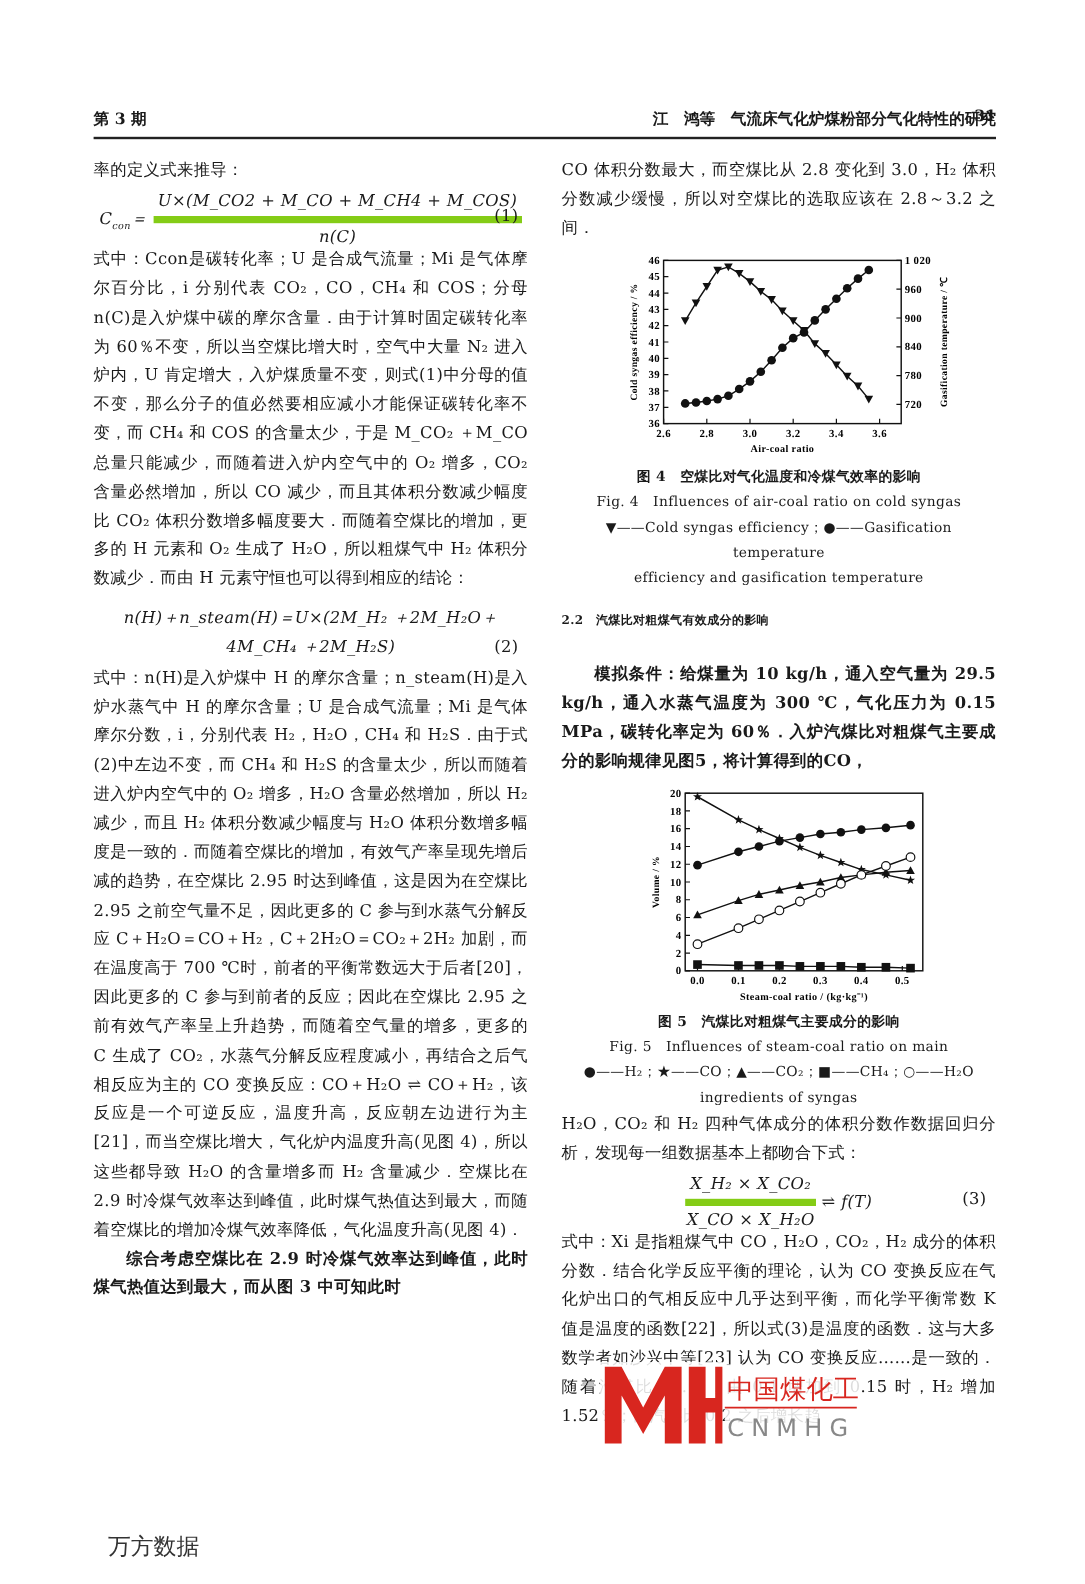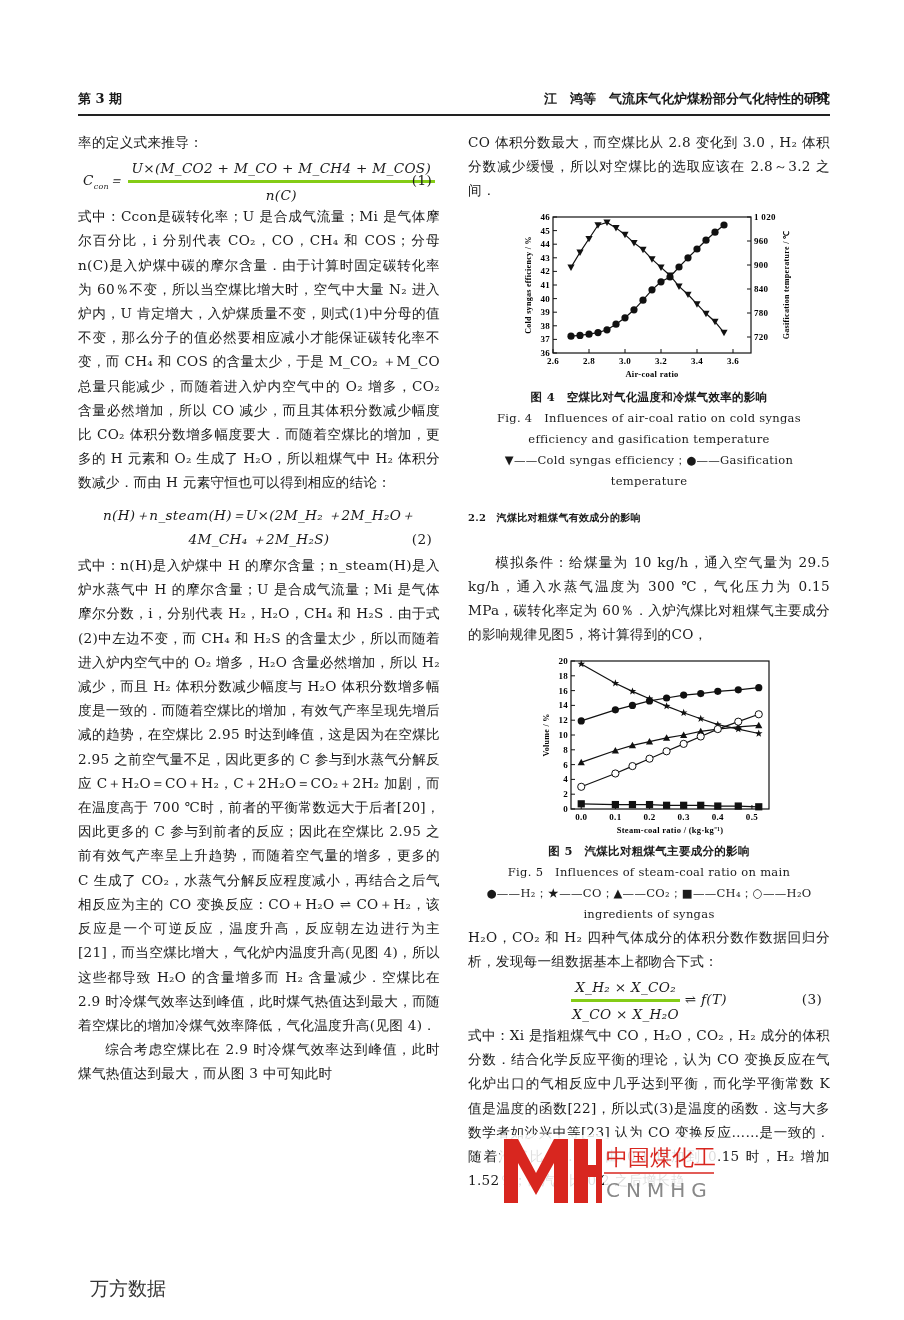--- a/index.html
+++ b/index.html
@@ -9,25 +9,25 @@
             font-size:13px; font-weight:bold; }
   .header .issue { position:absolute; left:0; top:0; }
   .header .title { position:absolute; left:0; right:0; top:0; text-align:right; }
   .header .page { position:absolute; right:0; top:0; }
   .rule { position:absolute; left:78px; top:114px; width:752px; border-top:2px solid #222; }
   .col { position:absolute; top:130px; width:362px; font-size:13.6px; line-height:24.2px;
          text-align:justify; letter-spacing:0.3px; }
   .col.left { left:78px; }
   .col.right { left:468px; }
   .col p { margin:0; }
-  .indent { text-indent:2em; }
+  .indent { text-indent:2em;font-weight:bold; }
   .formula { text-align:center; font-style:italic; position:relative; }
   .formula .num { position:absolute; right:8px; font-style:normal; }
   .frac { display:inline-block; vertical-align:middle; text-align:center; }
-  .frac .top { display:block; border-bottom:3px solid #84cc16; padding:0 4px; }
+  .frac .top { display:block; border-bottom:6px solid #84cc16; padding:0 4px; }
   .frac .bot { display:block; }
   .chart { display:block; margin:4px auto 0; }
   .caption { text-align:center; font-size:11.5px; line-height:21px; }
   .caption.cn { font-weight:bold; }
   .section { font-weight:bold; font-size:10px; margin:14px 0 20px; }
   .watermark { position:absolute; left:500px; top:1135px; width:270px; height:72px; }
   .footer { position:absolute; left:90px; top:1276px; font-family:"DejaVu Sans", sans-serif;
             font-size:19px; color:#333; }
 </style>
 </head>
@@ -152,22 +152,22 @@
         <circle cx="199.99999999999994" cy="60" r="3.6" fill="#111"></circle>
         <circle cx="209" cy="50.80000000000001" r="3.6" fill="#111"></circle>
         <circle cx="217.99999999999997" cy="42" r="3.6" fill="#111"></circle>
         <circle cx="227" cy="33.19999999999999" r="3.6" fill="#111"></circle>
         <circle cx="235.99999999999997" cy="25.200000000000003" r="3.6" fill="#111"></circle>
         <circle cx="244.99999999999994" cy="18" r="3.6" fill="#111"></circle>
       </g>
   </svg>
   <div class="caption cn">图 4　空煤比对气化温度和冷煤气效率的影响</div>
   <div class="caption">Fig. 4　Influences of air-coal ratio on cold syngas</div>
+  <div class="caption">▼——Cold syngas efficiency；●——Gasification temperature</div>
   <div class="caption">efficiency and gasification temperature</div>
-  <div class="caption">▼——Cold syngas efficiency；●——Gasification temperature</div>
 
   <div class="section">2.2　汽煤比对粗煤气有效成分的影响</div>
   <p class="indent">模拟条件：给煤量为 10 kg/h，通入空气量为 29.5 kg/h，通入水蒸气温度为 300 ℃，气化压力为 0.15 MPa，碳转化率定为 60％．入炉汽煤比对粗煤气主要成分的影响规律见图5，将计算得到的CO，</p>
 
   <svg class="chart" width="340" height="190" viewBox="0 0 340 190" font-family="Liberation Serif, serif">
     <g id="fig5">
         <rect x="92" y="10" width="198" height="148" fill="none" stroke="#111" stroke-width="1.2"></rect>
         <line x1="102.24137931034483" y1="158" x2="102.24137931034483" y2="154" stroke="#111"></line>
         <text x="102.24137931034483" y="169" font-size="9" text-anchor="middle" font-weight="bold">0.0</text>
         <line x1="136.3793103448276" y1="158" x2="136.3793103448276" y2="154" stroke="#111"></line>

